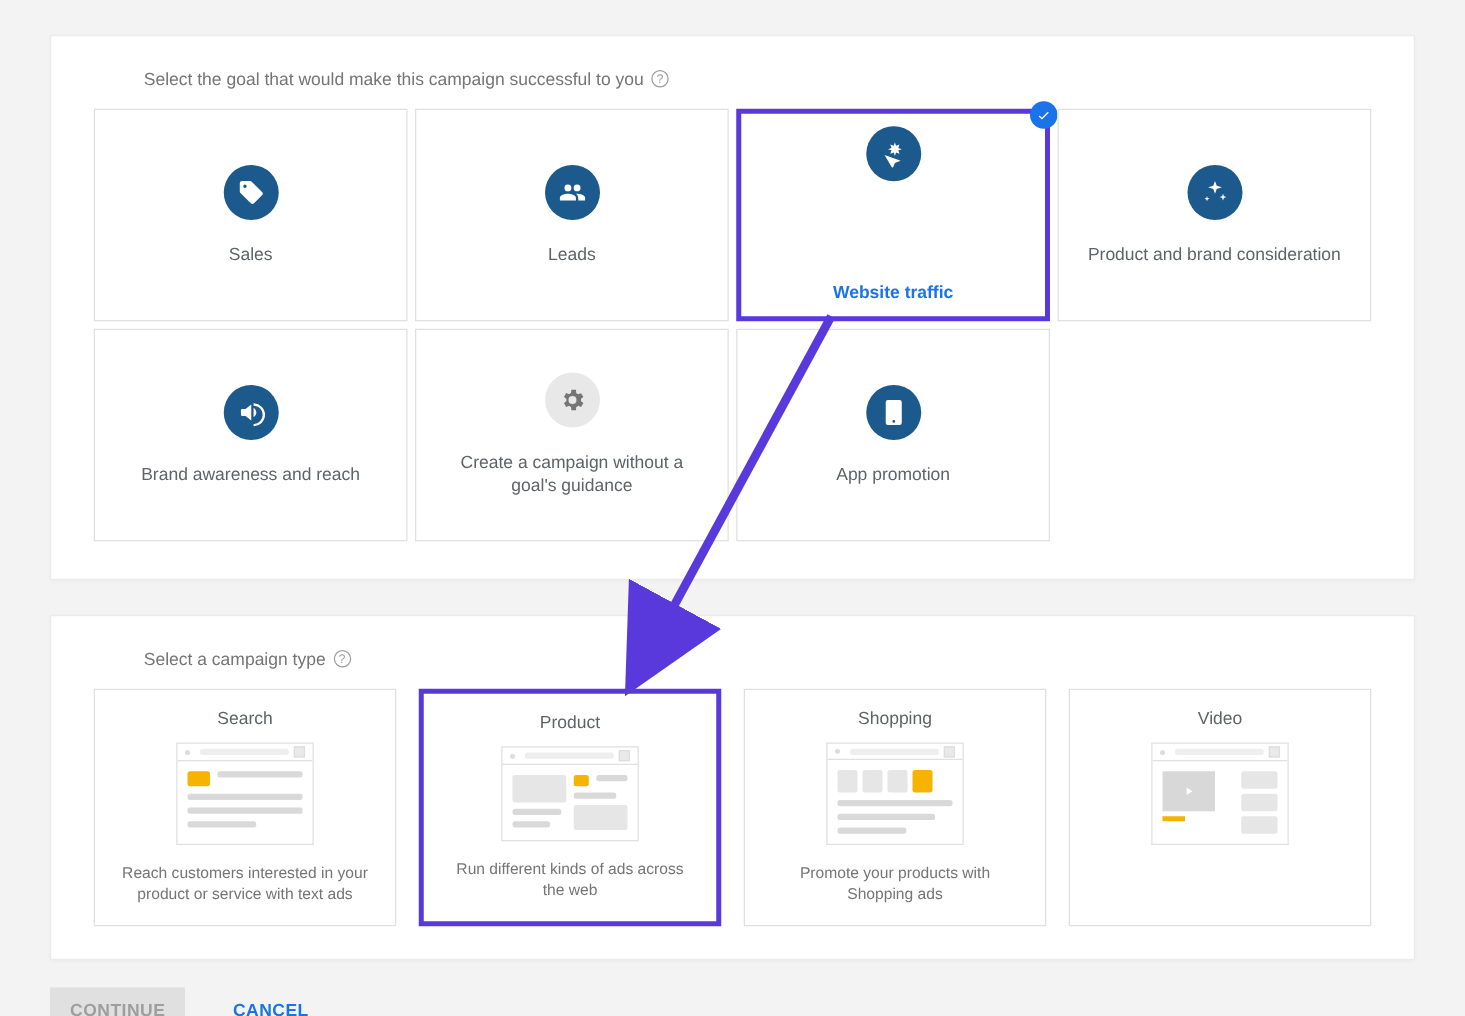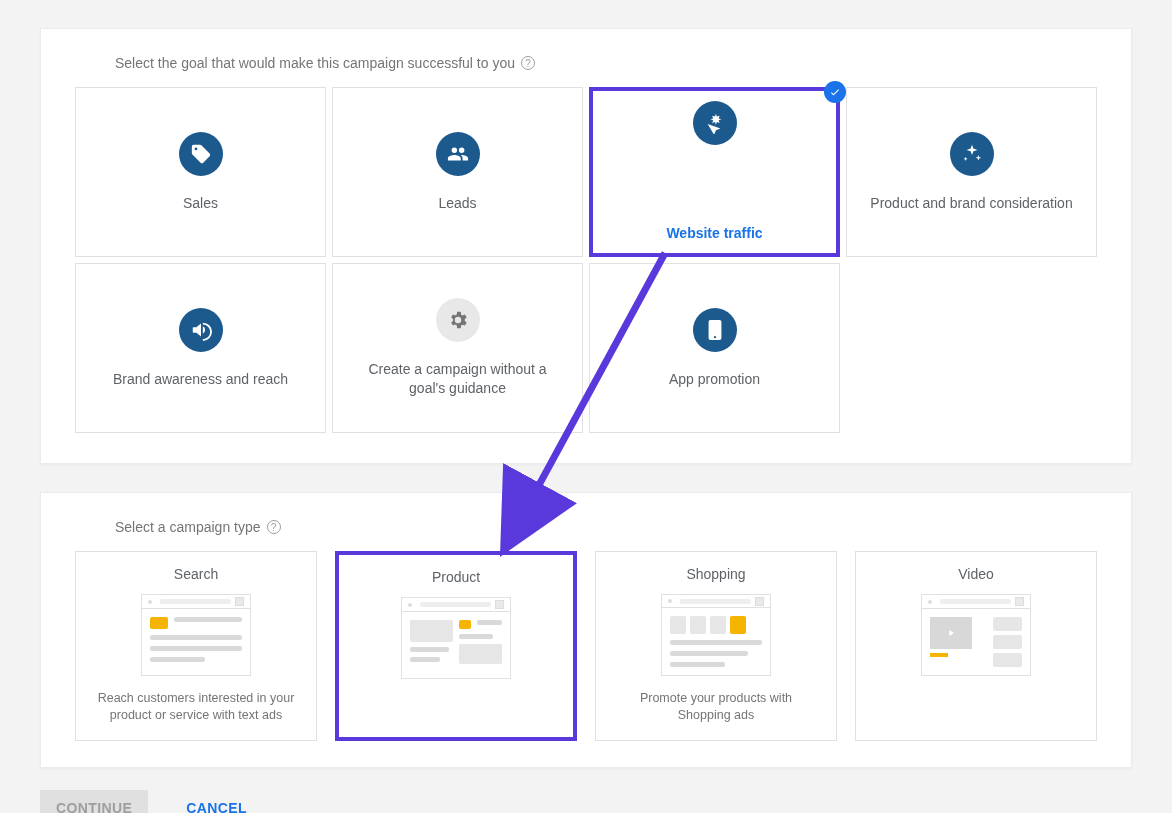--- a/index.html
+++ b/index.html
@@ -315,20 +315,21 @@
             <div style="flex:1;display:flex;flex-direction:column;gap:5px">
               <div class="row">
                   <div class="yellow" style="width:12px;height:9px"></div>
                   <div class="line" style="flex:1"></div>
                 </div>
               <div class="line" style="width:80%"></div>
               <div class="gray-block" style="height:20px;"></div>
             </div>
           </div>
         </div>
+        <div class="type-desc">Run different kinds of ads across the web</div>
       </div>
 
       <div class="type-card">
         <div class="type-title">Shopping</div>
         <div class="browser-mock">
           <div class="bm-top">
               <span class="bm-dot"></span>
               <span class="bm-bar"></span>
               <span class="bm-sq"></span>
             </div>

